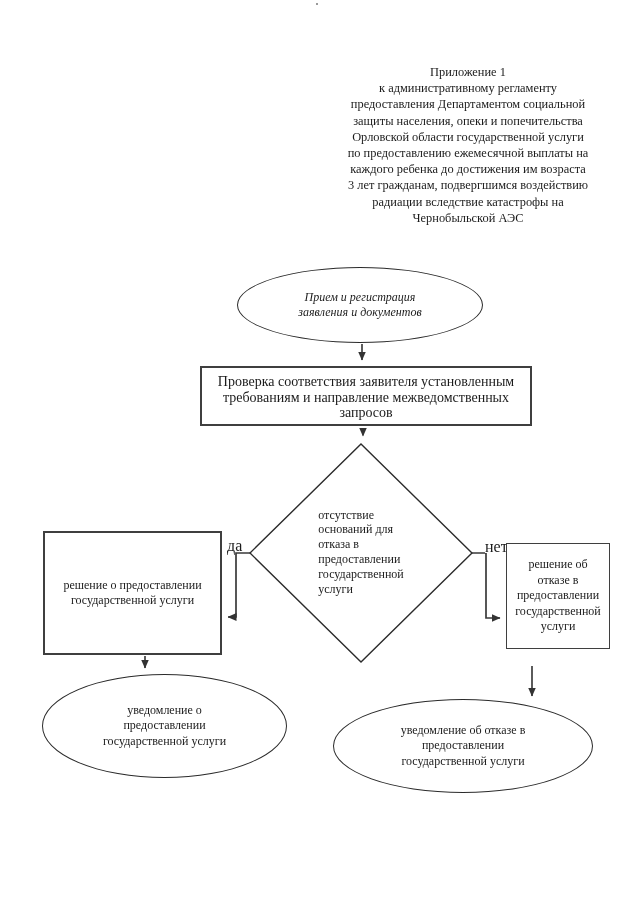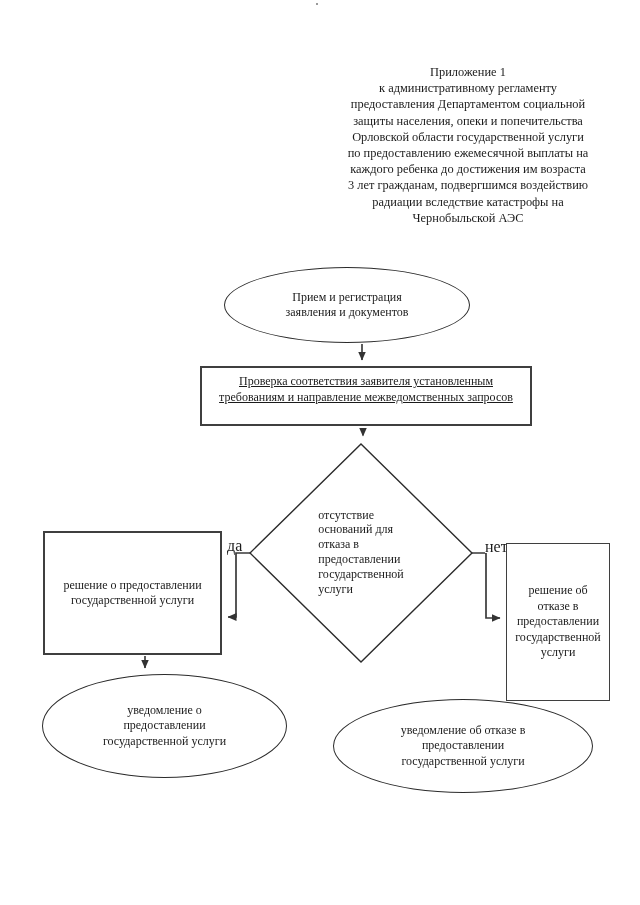--- a/index.html
+++ b/index.html
@@ -49,25 +49,25 @@
     justify-content: center;
     text-align: center;
     font-size: 12px;
     line-height: 15.5px;
     white-space: pre-line;
     background: #ffffff;
   }
   .ellipse { border: 1.4px solid #2b2b2b; border-radius: 50%; }
   .rect    { border: 2px solid #3f3f3f; }
 
-  .node-start    { left: 224px; top: 267px; width: 246px; height: 76px; }
+  .node-start    { left: 237px; top: 267px; width: 246px; height: 76px; font-style: italic; }
   .node-check    { left: 200px; top: 366px; width: 332px; height: 60px;
-                   align-items: flex-start; padding-top: 6px; font-size: 12px; text-decoration: underline; }
+                   align-items: flex-start; padding-top: 6px; font-size: 14px; }
   .node-approve  { left: 43px;  top: 531px; width: 179px; height: 124px; }
-  .node-deny     { left: 506px; top: 543px; width: 104px; height: 158px; border-width: 1.5px; }
+  .node-deny     { left: 506px; top: 543px; width: 104px; height: 106px; border-width: 1.5px; }
   .node-notify-ok   { left: 42px;  top: 674px; width: 245px; height: 104px; }
   .node-notify-deny { left: 333px; top: 699px; width: 260px; height: 94px; }
 
   .diamond-text {
     position: absolute;
     left: 286px; top: 496px; width: 150px; height: 112px;
     display: flex; align-items: center; justify-content: center;
     text-align: left;
     font-size: 12px; line-height: 14.8px;
     white-space: pre-line;

